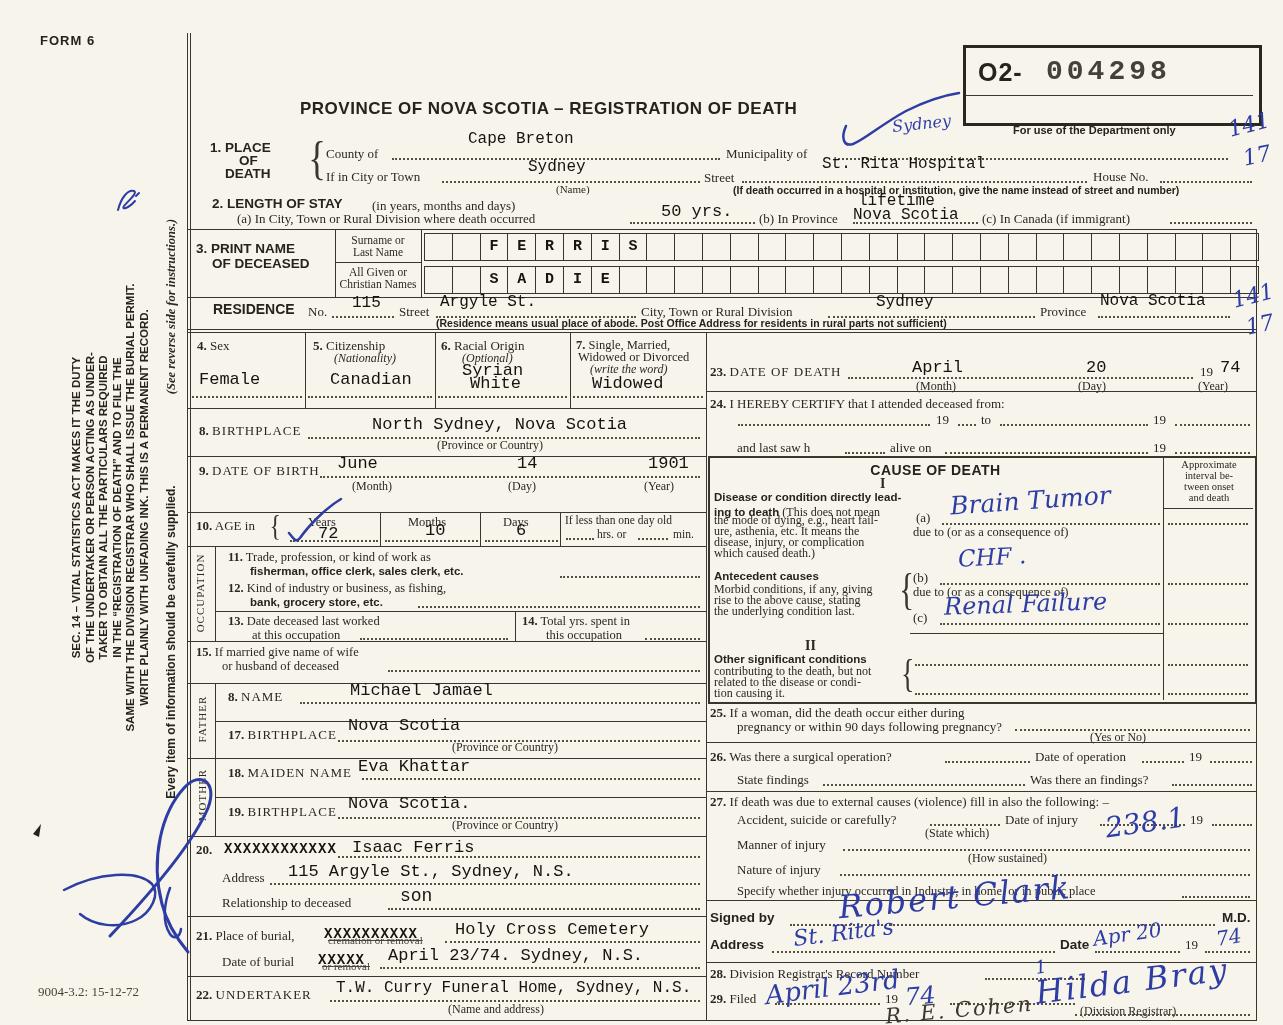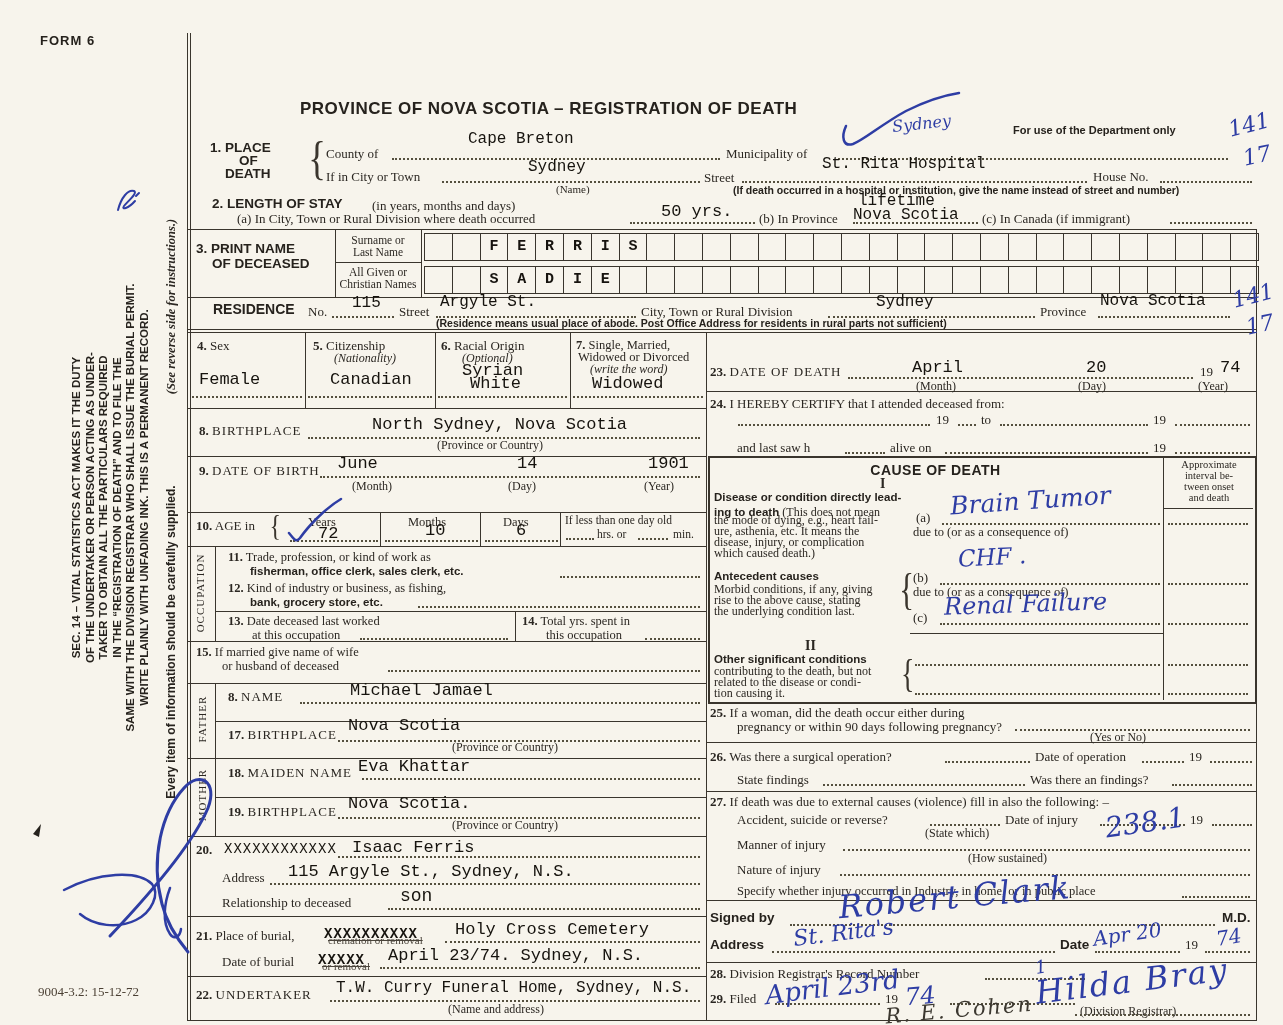--- a/index.html
+++ b/index.html
@@ -70,20 +70,25 @@
   <div class="hr" style="left:1163px;top:508px;width:90px"></div>
   <div class="hr" style="left:910px;top:633px;width:253px"></div>
   <div class="hr" style="left:706px;top:742px;width:551px"></div>
   <div class="hr" style="left:706px;top:791px;width:551px"></div>
   <div class="hr" style="left:706px;top:900px;width:551px"></div>
   <div class="hr" style="left:706px;top:962px;width:551px"></div>
 
   <div class="a sans" style="left:40px;top:33px;font-size:13px;letter-spacing:1px">FORM 6</div>
   <div class="a sans" style="left:300px;top:99px;font-size:17px;letter-spacing:.5px">PROVINCE OF NOVA SCOTIA – REGISTRATION OF DEATH</div>
 
+  <div class="a" style="left:963px;top:45px;width:293px;height:75px;border:3px solid #2a2620">
+    <div class="hr" style="left:0;top:47px;width:287px"></div>
+    <span class="a sans" style="left:12px;top:10px;font-size:25px;letter-spacing:1px">O2-</span>
+    <span class="a mono" style="left:80px;top:8px;font-size:28px;font-weight:bold;letter-spacing:4px;color:#45403a">004298</span>
+  </div>
   <div class="a sans" style="left:1013px;top:124px;font-size:11px">For use of the Department only</div>
 
   <div class="a hand" style="left:1228px;top:112px;font-size:22px;transform:rotate(-14deg)">141</div>
   <div class="a hand" style="left:1243px;top:143px;font-size:22px;transform:rotate(-12deg)">17</div>
 
   <div class="a hand" style="left:892px;top:114px;font-size:16px;transform:rotate(-6deg)">Sydney</div>
 
   <div class="a sans" style="left:210px;top:140px;font-size:13.5px"><span>1.</span> <span>PLACE</span></div>
   <div class="a sans" style="left:239px;top:153px;font-size:13.5px">OF</div>
   <div class="a sans" style="left:225px;top:166px;font-size:13.5px">DEATH</div>
@@ -285,21 +290,21 @@
   <div class="a vert ser c" style="left:196px;top:830px;width:70px;font-size:11px;letter-spacing:1px">MOTHER</div>
   <div class="a ser" style="left:228px;top:765px;font-size:13px"><b>18.</b> <span style="letter-spacing:1px">MAIDEN NAME</span></div>
   <div class="dot" style="left:362px;top:778px;width:338px"></div>
   <div class="a mono" style="left:358px;top:757px;font-size:17px">Eva Khattar</div>
   <div class="a ser" style="left:228px;top:804px;font-size:13px"><b>19.</b> <span style="letter-spacing:1px">BIRTHPLACE</span></div>
   <div class="dot" style="left:338px;top:817px;width:362px"></div>
   <div class="a mono" style="left:348px;top:794px;font-size:17px">Nova Scotia.</div>
   <div class="a ser" style="left:452px;top:818px;font-size:12px">(Province or Country)</div>
 
   <div class="a ser" style="left:196px;top:842px;font-size:13px"><b>20.</b></div>
-  <div class="a mono" style="left:224px;top:841px;font-size:14px;font-weight:normal;letter-spacing:1px">XXXXXXXXXXXX</div>
+  <div class="a mono" style="left:224px;top:841px;font-size:14px;font-weight:bold;letter-spacing:1px">XXXXXXXXXXXX</div>
   <div class="dot" style="left:338px;top:856px;width:362px"></div>
   <div class="a mono" style="left:352px;top:838px;font-size:17px">Isaac Ferris</div>
   <div class="a ser" style="left:222px;top:870px;font-size:13px">Address</div>
   <div class="dot" style="left:270px;top:883px;width:430px"></div>
   <div class="a mono" style="left:288px;top:862px;font-size:17px">115 Argyle St., Sydney, N.S.</div>
   <div class="a ser" style="left:222px;top:895px;font-size:13px">Relationship to deceased</div>
   <div class="dot" style="left:388px;top:908px;width:312px"></div>
   <div class="a mono" style="left:400px;top:886px;font-size:18px">son</div>
 
   <div class="a ser" style="left:196px;top:928px;font-size:13px"><b>21.</b> <span>Place of burial,</span></div>
@@ -400,21 +405,21 @@
   <div class="a ser" style="left:1035px;top:749px;font-size:13px">Date of operation</div>
   <div class="dot" style="left:1142px;top:761px;width:42px"></div>
   <div class="a ser" style="left:1189px;top:749px;font-size:13px">19</div>
   <div class="dot" style="left:1210px;top:761px;width:42px"></div>
   <div class="a ser" style="left:737px;top:772px;font-size:13px">State findings</div>
   <div class="dot" style="left:823px;top:784px;width:202px"></div>
   <div class="a ser" style="left:1030px;top:772px;font-size:13px">Was there an findings?</div>
   <div class="dot" style="left:1172px;top:784px;width:80px"></div>
 
   <div class="a ser" style="left:710px;top:794px;font-size:13px"><b>27.</b> <span>If death was due to external causes (violence) fill in also the following: –</span></div>
-  <div class="a ser" style="left:737px;top:812px;font-size:13px">Accident, suicide or reverse?</div>
+  <div class="a ser" style="left:737px;top:812px;font-size:13px">Accident, suicide or carefully?</div>
   <div class="dot" style="left:930px;top:824px;width:70px"></div>
   <div class="a ser" style="left:925px;top:826px;font-size:12px">(State which)</div>
   <div class="a ser" style="left:1005px;top:812px;font-size:13px">Date of injury</div>
   <div class="dot" style="left:1100px;top:824px;width:85px"></div>
   <div class="a ser" style="left:1190px;top:812px;font-size:13px">19</div>
   <div class="dot" style="left:1212px;top:824px;width:40px"></div>
   <div class="a hand" style="left:1105px;top:806px;font-size:28px;transform:rotate(-8deg)">238.1</div>
   <div class="a ser" style="left:737px;top:837px;font-size:13px">Manner of injury</div>
   <div class="dot" style="left:843px;top:849px;width:407px"></div>
   <div class="a ser" style="left:968px;top:851px;font-size:12px">(How sustained)</div>

